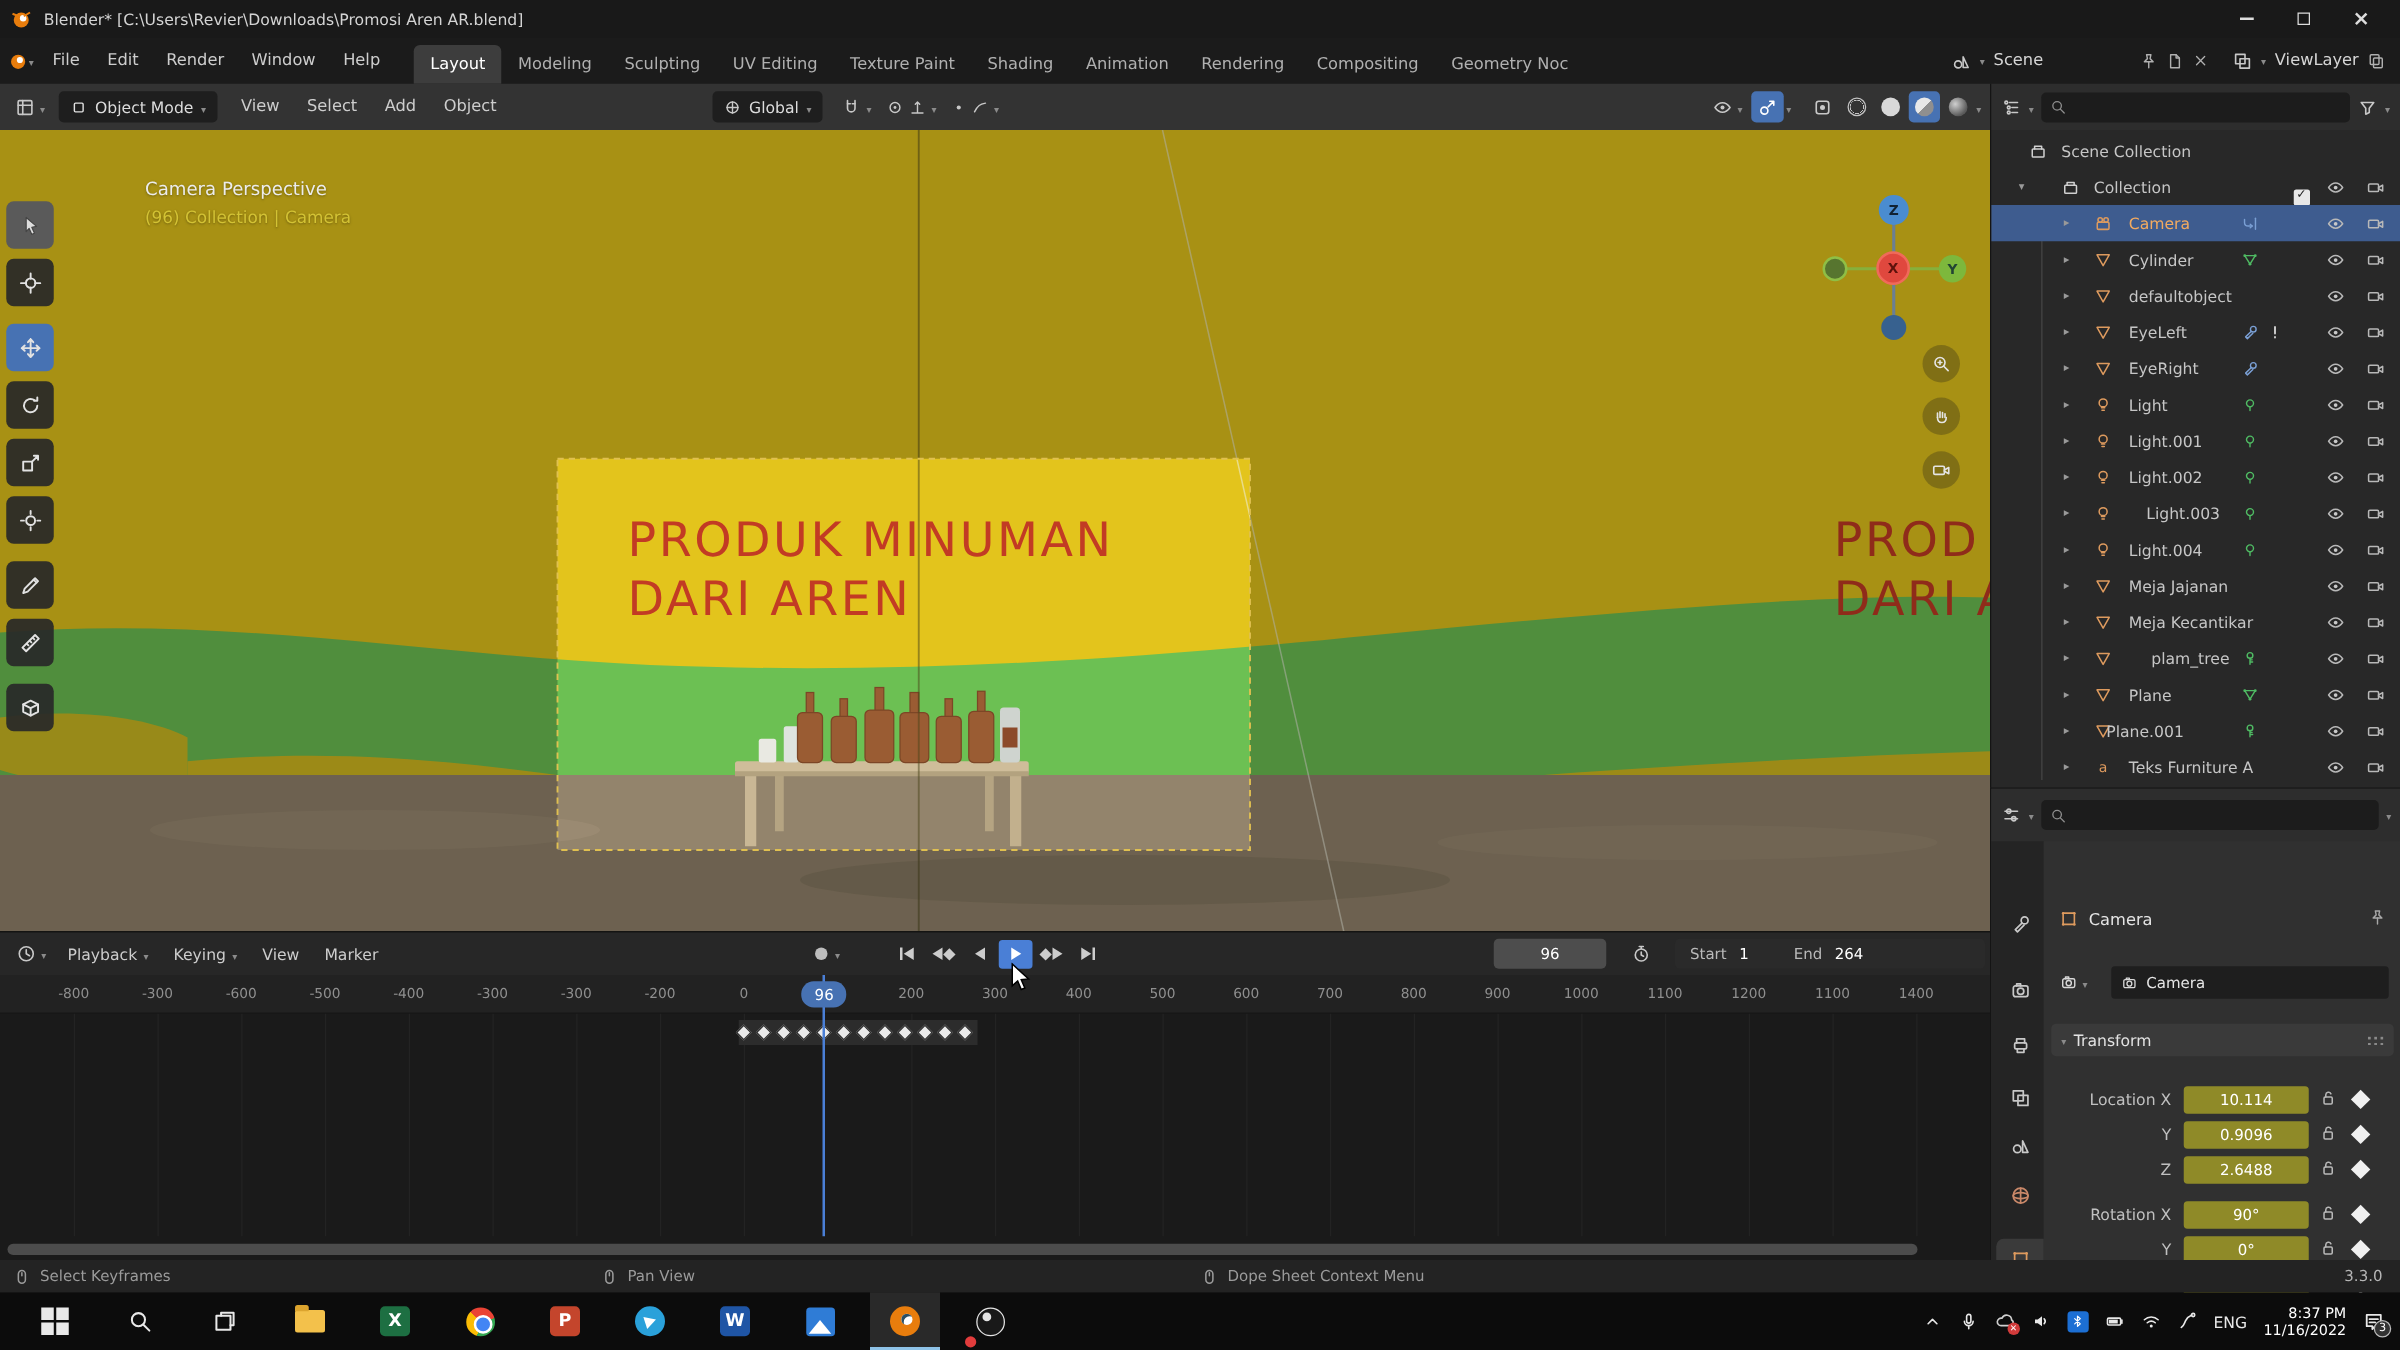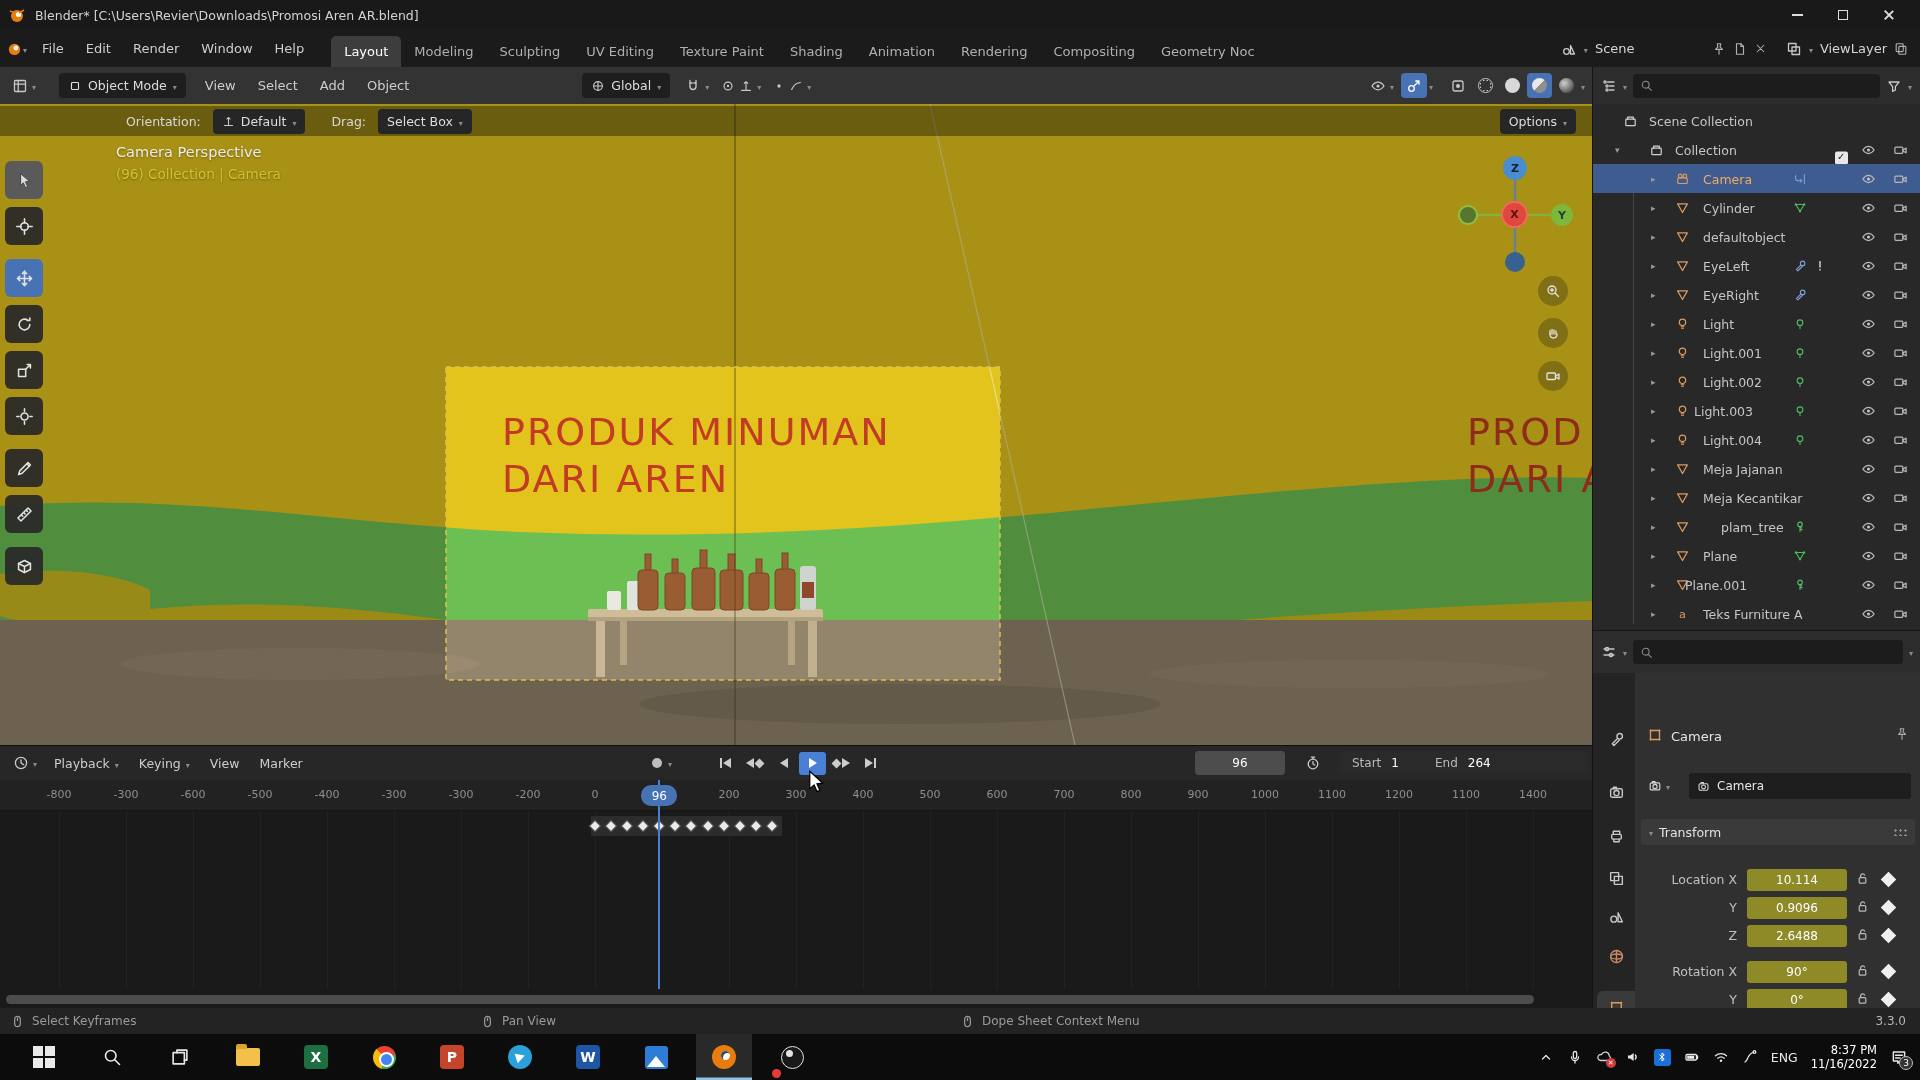--- a/index.html
+++ b/index.html
@@ -222,21 +222,21 @@
   <div id="vheader">
     <span class="hbtn">
         <span class="ico" id="vpedico">
           <svg width="16" height="16" viewBox="0 0 16 16" fill="none" stroke="#c8c8c8" stroke-width="1.3" stroke-linecap="round" stroke-linejoin="round">
             <rect x="2.5" y="2.5" width="11" height="11" rx="1"></rect>
             <path d="M2.5 6.2h11M6.2 2.5v11"></path>
           </svg>
         </span>
         <span class="crs"></span>
       </span>
-    <span class="pill" style="margin-left:16px">
+    <span class="pill" style="margin-left:4px">
       <span class="ico" id="modeico">
           <svg width="14" height="14" viewBox="0 0 16 16" fill="none" stroke="#e0e0e0" stroke-width="1.3" stroke-linecap="round" stroke-linejoin="round">
             <rect x="4" y="4" width="8" height="8" rx="1"></rect>
           </svg>
         </span>
       <span>Object Mode</span>
         <span class="crs"></span>
     </span>
     <div id="vmenus" style="display:flex;margin-left:6px">
         <span class="menu">View</span>
@@ -403,41 +403,20 @@
       <line x1="735" y1="0" x2="735" y2="641" stroke="#4a4419" stroke-opacity="0.5" stroke-width="1.5"></line>
       <line x1="930" y1="0" x2="1075" y2="641" stroke="#efefe2" stroke-opacity="0.55" stroke-width="1.2"></line>
       <text x="502" y="341" font-family="DejaVu Sans, sans-serif" font-size="38" font-weight="500" letter-spacing="2" fill="#c23b24">PRODUK MINUMAN</text>
       <text x="502" y="388" font-family="DejaVu Sans, sans-serif" font-size="38" font-weight="500" letter-spacing="2" fill="#c23b24">DARI AREN</text>
       <text x="1467" y="341" font-family="DejaVu Sans, sans-serif" font-size="38" font-weight="500" letter-spacing="2" fill="#c23b24">PROD</text>
       <text x="1467" y="388" font-family="DejaVu Sans, sans-serif" font-size="38" font-weight="500" letter-spacing="2" fill="#c23b24">DARI A</text>
       <path d="M0,0 H1592 V641 H0 Z M446,263 H1000 V576 H446 Z" fill="#000" opacity="0.26" fill-rule="evenodd"></path>
       <rect x="446" y="263" width="554" height="313" fill="none" stroke="#e0c050" stroke-width="1.5" stroke-dasharray="5 4"></rect>
     </svg>
 
-    <div id="tsbar">
-      <span>Orientation:</span>
-      <span class="pill">
-          <span class="ico" id="tsorientico">
-            <svg width="13" height="13" viewBox="0 0 16 16" fill="none" stroke="#c8c8c8" stroke-width="1.3" stroke-linecap="round" stroke-linejoin="round">
-              <path d="M8 13V3M8 3l-2 2M8 3l2 2M3 13h10"></path>
-            </svg>
-          </span>
-          <span>Default</span>
-          <span class="crs"></span>
-        </span>
-      <span style="margin-left:14px">Drag:</span>
-      <span class="pill">
-          <span>Select Box</span>
-          <span class="crs"></span>
-        </span>
-      <span class="pill" id="optpill">
-          <span>Options</span>
-          <span class="crs"></span>
-        </span>
-    </div>
 
     <div class="vinfo1">Camera Perspective</div>
     <div class="vinfo2">(96) Collection | Camera</div>
 
     <div id="toolcol">
         <div class="tbtn hl" style="top: 57px;">
           <svg width="19" height="19" viewBox="0 0 16 16" fill="none" stroke="#e2e2e2" stroke-width="1.3" stroke-linecap="round" stroke-linejoin="round">
             <path d="M5 2.5l7 6-3.2.6 1.8 4-1.8.8-1.8-4L5 12z" fill="#ddd" stroke="#444" stroke-width="0.8"></path>
           </svg>
         </div>
@@ -791,21 +770,21 @@
           </span>
         </div>
         <div class="orow" style="top: 292px;">
           <span class="oabs disc" style="left:58px">▸</span>
           <span class="oabs ico" style="left:82px">
             <svg width="15" height="15" viewBox="0 0 16 16" fill="none" stroke="#dd9a5e" stroke-width="1.3" stroke-linecap="round" stroke-linejoin="round">
               <circle cx="8" cy="6.2" r="3.4"></circle>
               <path d="M6.6 10.4h2.8M7 12.4h2"></path>
             </svg>
           </span>
-          <span class="oabs olabel" style="left:101px">Light.003</span>
+          <span class="oabs olabel" style="left:124px">Light.003</span>
           <span class="oabs ico" style="left:200px">
             <svg width="14" height="14" viewBox="0 0 16 16" fill="none" stroke="#4fbb63" stroke-width="1.3" stroke-linecap="round" stroke-linejoin="round">
               <circle cx="8" cy="6.5" r="3.2"></circle>
               <path d="M8 9.7V13"></path>
             </svg>
           </span>
           <span class="oabs ico" style="left:268px">
             <svg width="15" height="15" viewBox="0 0 16 16" fill="none" stroke="#b8b8b8" stroke-width="1.3" stroke-linecap="round" stroke-linejoin="round">
               <path d="M2 8c1.8-2.6 4-3.8 6-3.8S12.2 5.4 14 8c-1.8 2.6-4 3.8-6 3.8S3.8 10.6 2 8z"></path>
               <circle cx="8" cy="8" r="1.6" fill="#c8c8c8" stroke="none"></circle>

